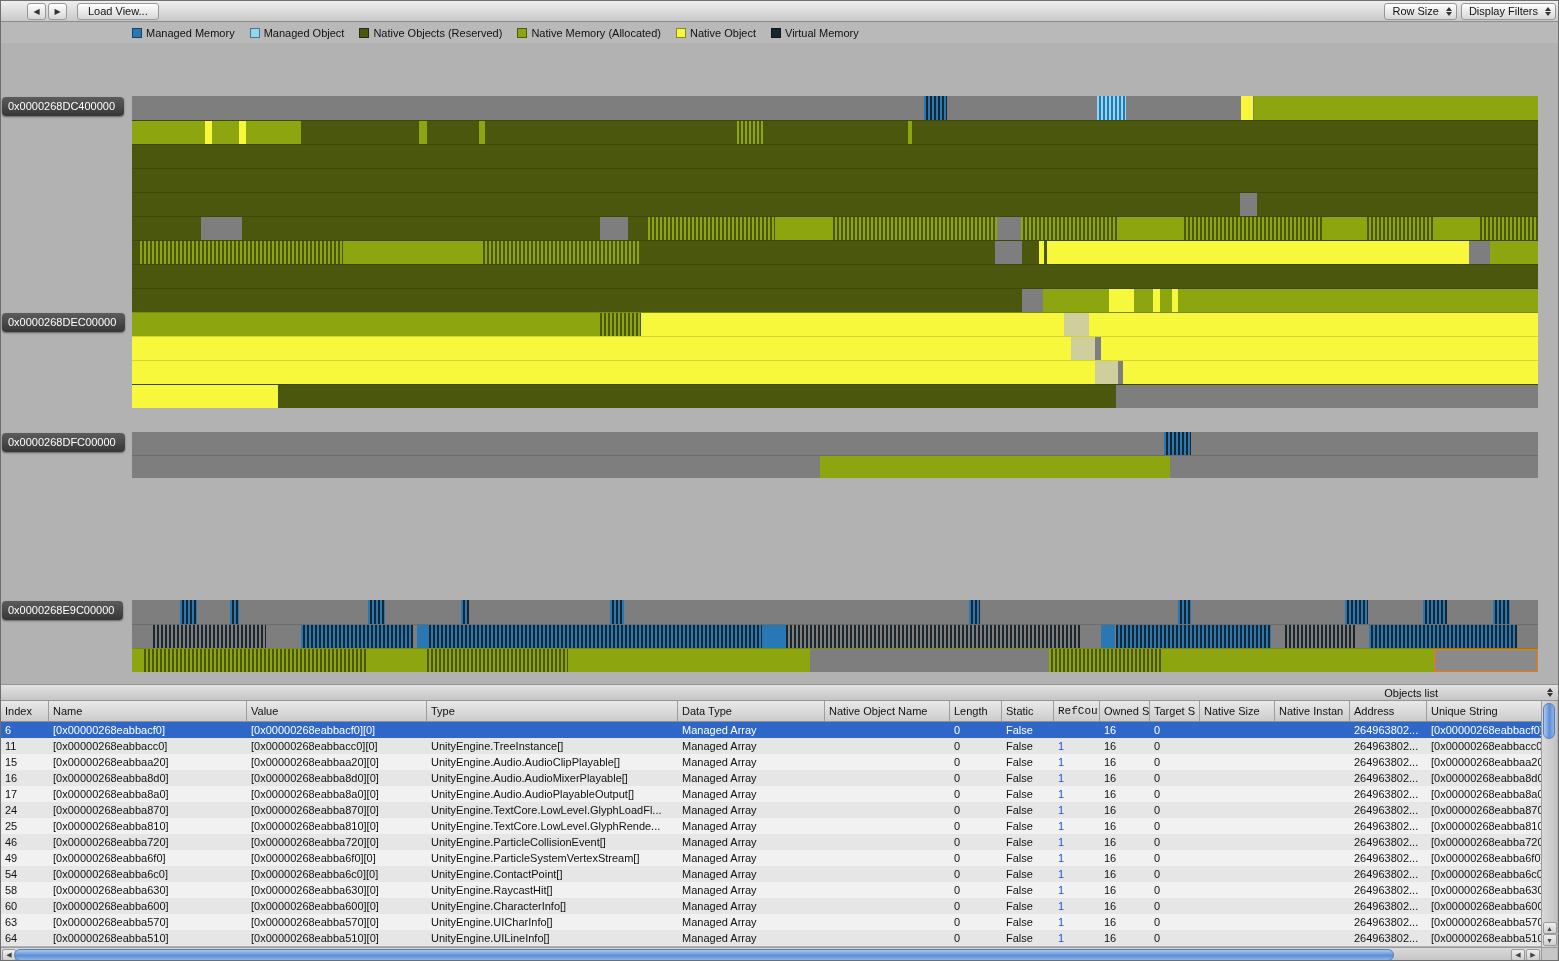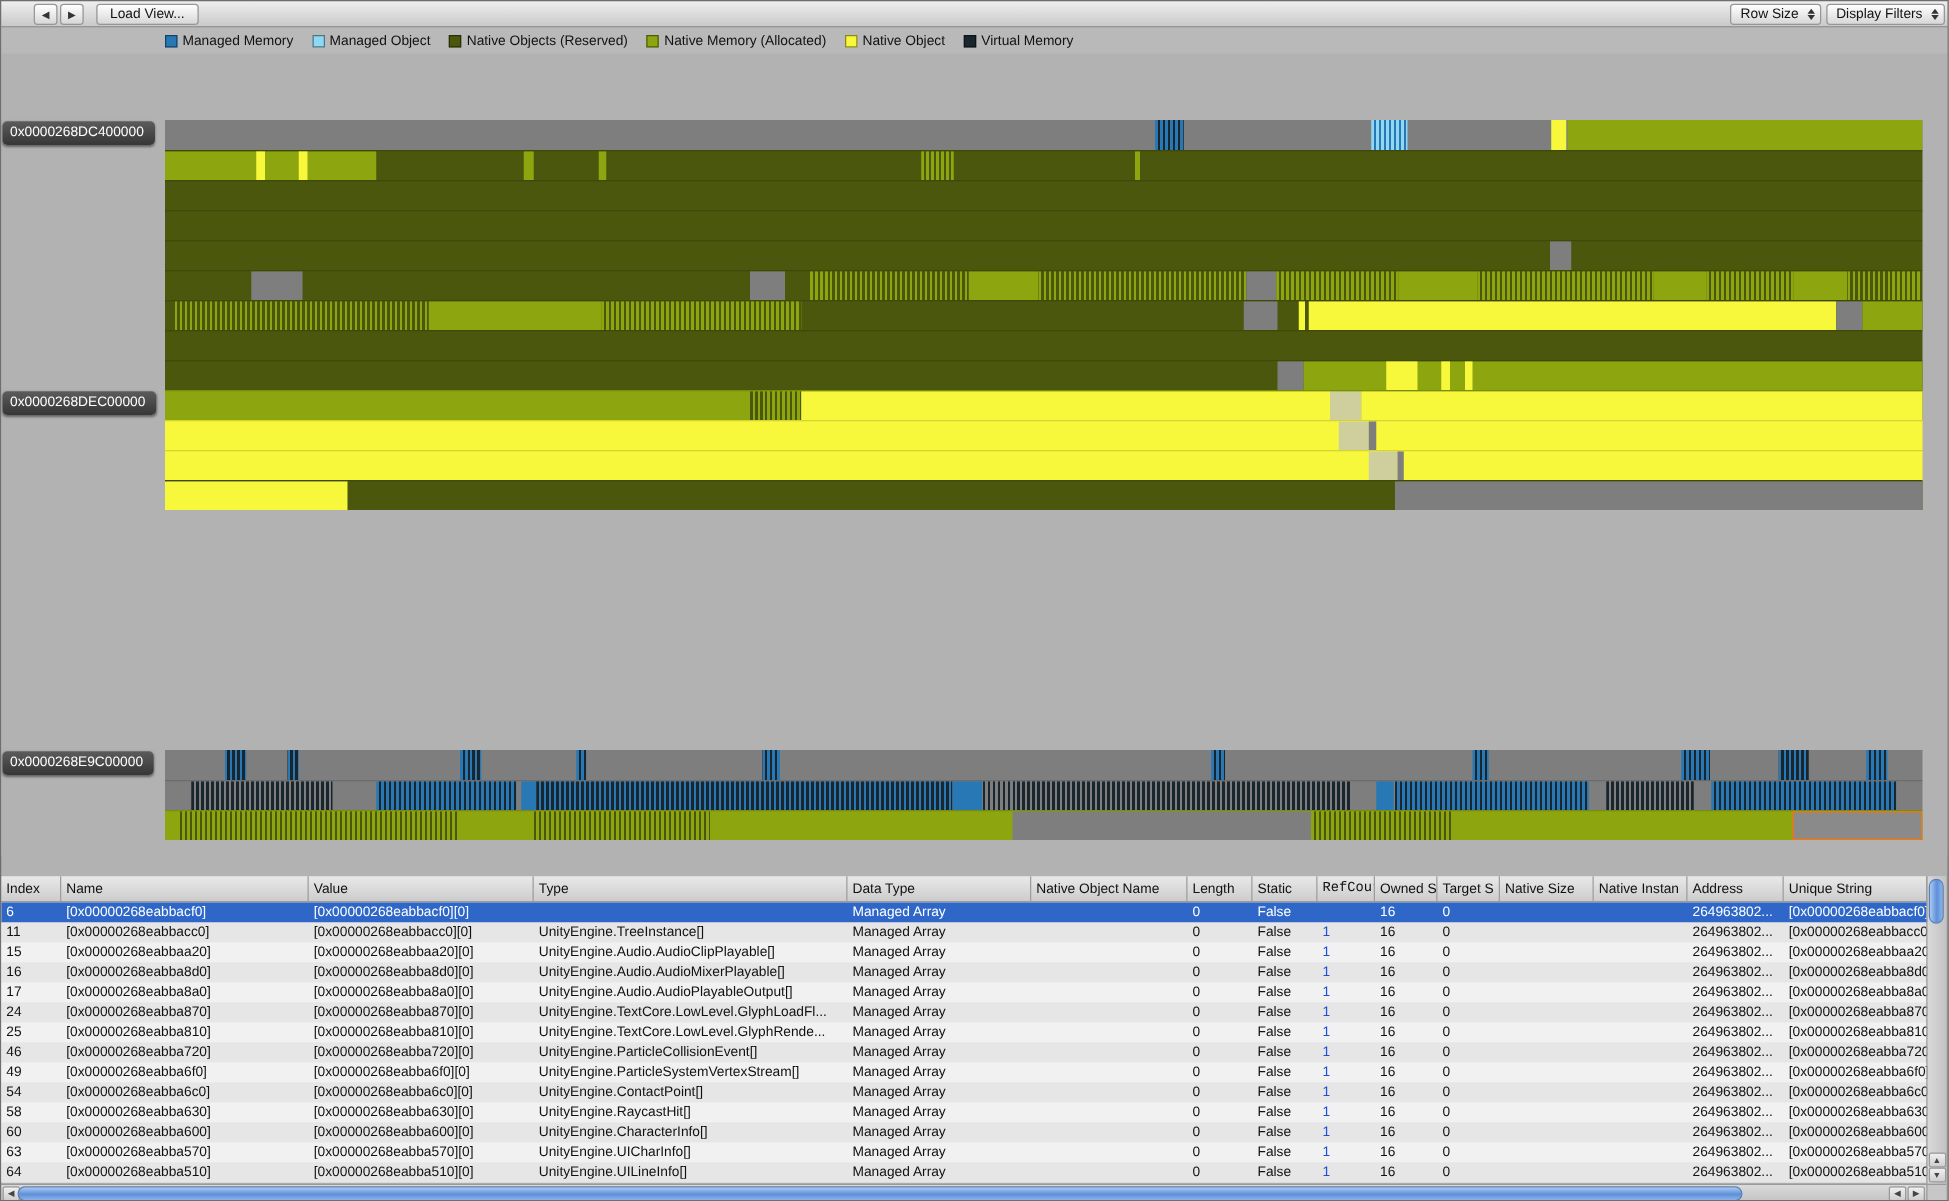--- a/index.html
+++ b/index.html
@@ -188,20 +188,29 @@
           <div class="map-seg" style="left: 68.5%; width: 1.6%; background: rgb(207, 207, 158);"></div>
           <div class="map-seg" style="left: 70.1%; width: 0.4%; background: rgb(126, 126, 126);"></div>
         </div>
         <div class="map-row" style="height: 24px; background: rgb(74, 87, 12);">
           <div class="map-seg" style="left: 0%; width: 10.4%; background: rgb(247, 247, 59);"></div>
           <div class="map-seg" style="left: 70%; width: 30%; background: rgb(126, 126, 126);"></div>
         </div>
         <div class="addr-label" style="top: 1px;">0x0000268DC400000</div>
         <div class="addr-label" style="top: 217px;">0x0000268DEC00000</div>
       </div>
+      <div class="map-group" style="top: 389px;">
+        <div class="map-row" style="height: 23px; background: rgb(126, 126, 126);">
+          <div class="map-seg" style="left: 73.4%; width: 1.9%; background: repeating-linear-gradient(90deg, rgb(40, 120, 181) 0px, rgb(40, 120, 181) 2px, rgb(25, 38, 46) 2px, rgb(25, 38, 46) 4px);"></div>
+        </div>
+        <div class="map-row" style="height: 23px; background: rgb(126, 126, 126);">
+          <div class="map-seg" style="left: 48.9%; width: 24.9%; background: rgb(141, 165, 14);"></div>
+        </div>
+        <div class="addr-label" style="top: 1px;">0x0000268DFC00000</div>
+      </div>
       <div class="map-group" style="top: 557px;">
         <div class="map-row" style="height: 24px; background: rgb(126, 126, 126);">
           <div class="map-seg" style="left: 3.4%; width: 1.2%; background: repeating-linear-gradient(90deg, rgb(40, 120, 181) 0px, rgb(40, 120, 181) 2px, rgb(25, 38, 46) 2px, rgb(25, 38, 46) 4px);"></div>
           <div class="map-seg" style="left: 7%; width: 0.6%; background: repeating-linear-gradient(90deg, rgb(40, 120, 181) 0px, rgb(40, 120, 181) 2px, rgb(25, 38, 46) 2px, rgb(25, 38, 46) 4px);"></div>
           <div class="map-seg" style="left: 16.8%; width: 1.2%; background: repeating-linear-gradient(90deg, rgb(40, 120, 181) 0px, rgb(40, 120, 181) 2px, rgb(25, 38, 46) 2px, rgb(25, 38, 46) 4px);"></div>
           <div class="map-seg" style="left: 23.4%; width: 0.6%; background: repeating-linear-gradient(90deg, rgb(40, 120, 181) 0px, rgb(40, 120, 181) 2px, rgb(25, 38, 46) 2px, rgb(25, 38, 46) 4px);"></div>
           <div class="map-seg" style="left: 34%; width: 1%; background: repeating-linear-gradient(90deg, rgb(40, 120, 181) 0px, rgb(40, 120, 181) 2px, rgb(25, 38, 46) 2px, rgb(25, 38, 46) 4px);"></div>
           <div class="map-seg" style="left: 59.5%; width: 0.8%; background: repeating-linear-gradient(90deg, rgb(40, 120, 181) 0px, rgb(40, 120, 181) 2px, rgb(25, 38, 46) 2px, rgb(25, 38, 46) 4px);"></div>
           <div class="map-seg" style="left: 74.4%; width: 0.9%; background: repeating-linear-gradient(90deg, rgb(40, 120, 181) 0px, rgb(40, 120, 181) 2px, rgb(25, 38, 46) 2px, rgb(25, 38, 46) 4px);"></div>
           <div class="map-seg" style="left: 86.3%; width: 1.6%; background: repeating-linear-gradient(90deg, rgb(40, 120, 181) 0px, rgb(40, 120, 181) 2px, rgb(25, 38, 46) 2px, rgb(25, 38, 46) 4px);"></div>
@@ -224,20 +233,27 @@
           <div class="map-seg" style="left: 0.7%; width: 16%; background: repeating-linear-gradient(90deg, rgb(141, 165, 14) 0px, rgb(141, 165, 14) 2px, rgb(74, 87, 12) 2px, rgb(74, 87, 12) 4px);"></div>
           <div class="map-seg" style="left: 21%; width: 10%; background: repeating-linear-gradient(90deg, rgb(74, 87, 12) 0px, rgb(74, 87, 12) 2px, rgb(141, 165, 14) 2px, rgb(141, 165, 14) 4px);"></div>
           <div class="map-seg" style="left: 48.2%; width: 17%; background: rgb(126, 126, 126);"></div>
           <div class="map-seg" style="left: 65.2%; width: 8%; background: repeating-linear-gradient(90deg, rgb(141, 165, 14) 0px, rgb(141, 165, 14) 2px, rgb(74, 87, 12) 2px, rgb(74, 87, 12) 4px);"></div>
           <div class="map-seg seg-orange" style="left: 92.6%; width: 7.4%;"></div>
         </div>
         <div class="addr-label" style="top: 1px;">0x0000268E9C00000</div>
       </div>
     </div>
 
+  <div class="objects-bar">
+    <span>Objects list</span>
+    <span class="stepper">
+        <i class="tri-up"></i>
+        <i class="tri-down"></i>
+      </span>
+  </div>
 
   <div class="thead">
       <div class="th" style="width: 48px;">Index</div>
       <div class="th" style="width: 198px;">Name</div>
       <div class="th" style="width: 180px;">Value</div>
       <div class="th" style="width: 251px;">Type</div>
       <div class="th" style="width: 147px;">Data Type</div>
       <div class="th" style="width: 125px;">Native Object Name</div>
       <div class="th" style="width: 52px;">Length</div>
       <div class="th" style="width: 52px;">Static</div>

